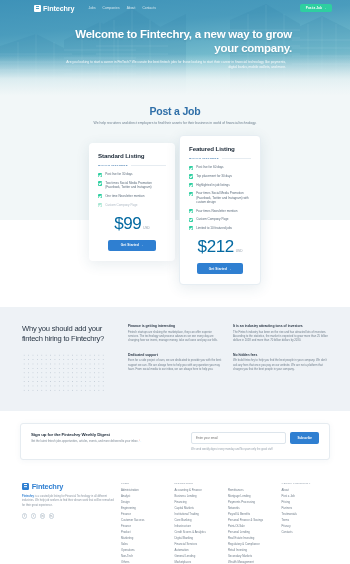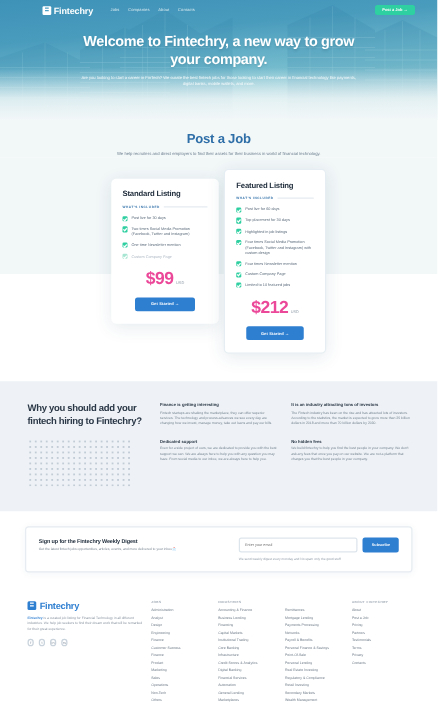--- a/index.html
+++ b/index.html
@@ -39,21 +39,21 @@
   .nav-links { display:flex; gap:7px; margin-left:14px; }
   .nav-links a {
     color:rgba(255,255,255,.8); font-size:3.2px; text-decoration:none; letter-spacing:.1px;
   }
   .nav-cta {
     margin-left:auto; margin-right:10px;
     background:#2ecfa0; color:#fff; font-size:3.2px; font-weight:bold;
     padding:2.4px 6px; border-radius:2px; display:flex; align-items:center; gap:3px;
     border:none; cursor:pointer; white-space:nowrap;
   }
-  .hero-copy { position:relative; z-index:4; text-align:center; padding:12px 58px 0; }
+  .hero-copy { position:relative; z-index:4; text-align:right; padding:12px 58px 0; }
   .hero-copy h1 {
     color:#ffffff; font-size:11.5px; line-height:1.18; font-weight:bold; letter-spacing:-.25px;
     text-shadow:0 1px 2px rgba(20,60,80,.18);
   }
   .hero-copy p {
     margin-top:5px; color:rgba(255,255,255,.92); font-size:3.3px; line-height:1.55;
     padding:0 6px;
   }
 
   
@@ -91,36 +91,36 @@
   .tick {
     flex:0 0 auto; width:4.2px; height:4.2px; border-radius:1px; background:#2ecfa0;
     position:relative; margin-top:.3px;
   }
   .tick:after {
     content:""; position:absolute; left:1.3px; top:.8px; width:1.3px; height:2.1px;
     border:solid #fff; border-width:0 .7px .7px 0; transform:rotate(42deg);
   }
   .tick.faded { background:#a7e6d2; }
   .price { text-align:center; margin-top:7px; }
-  .price .amt { font-size:14px; font-weight:bold; color:#ec4899; letter-spacing:-.4px; }
+  .price .amt { font-size:17px; font-weight:normal; color:#0369a1; letter-spacing:-.4px; }
   .price .cur { font-size:3.1px; color:#8d9aa7; margin-left:2px; }
   .btn-start {
     display:block; margin:6px auto 0; background:#2f7fd1; color:#fff; border:none;
     border-radius:2px; font-size:3.2px; font-weight:bold; padding:3.4px 0; width:48px;
     cursor:pointer; letter-spacing:.1px;
   }
   .card.featured .btn-start { width:46px; }
 
   
   .why {
     background:#eef2f6; padding:17px 22px 20px; display:flex; gap:14px; position:relative;
   }
   .why-left { width:92px; position:relative; }
   .why-left h2 {
-    font-size:7.6px; line-height:1.3; font-weight:bold; color:#2a3746; letter-spacing:-.25px;
+    font-size:7.6px; line-height:1.3; font-weight:normal; color:#2a3746; letter-spacing:-.25px;
   }
   .dots {
     margin-top:9px; width:84px; height:38px;
     background-image:radial-gradient(#c2ccd6 .55px, transparent .6px);
     background-size:4.4px 4.4px;
   }
   .why-right { flex:1; display:flex; flex-wrap:wrap; gap:9px 10px; }
   .why-col { width:calc(50% - 5px); }
   .why-item { margin-bottom:9px; }
   .why-item h4 { font-size:3.4px; font-weight:bold; color:#2a3746; margin-bottom:2.4px; }

